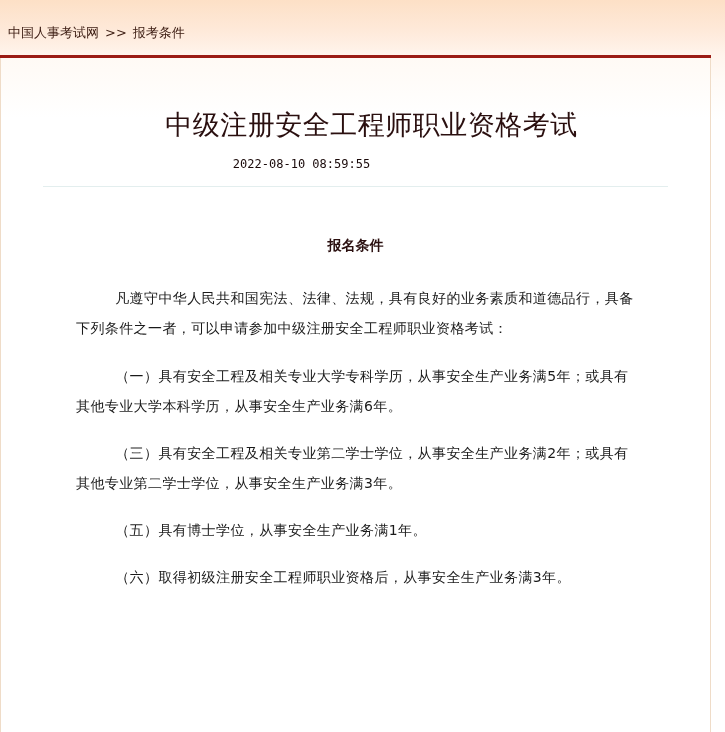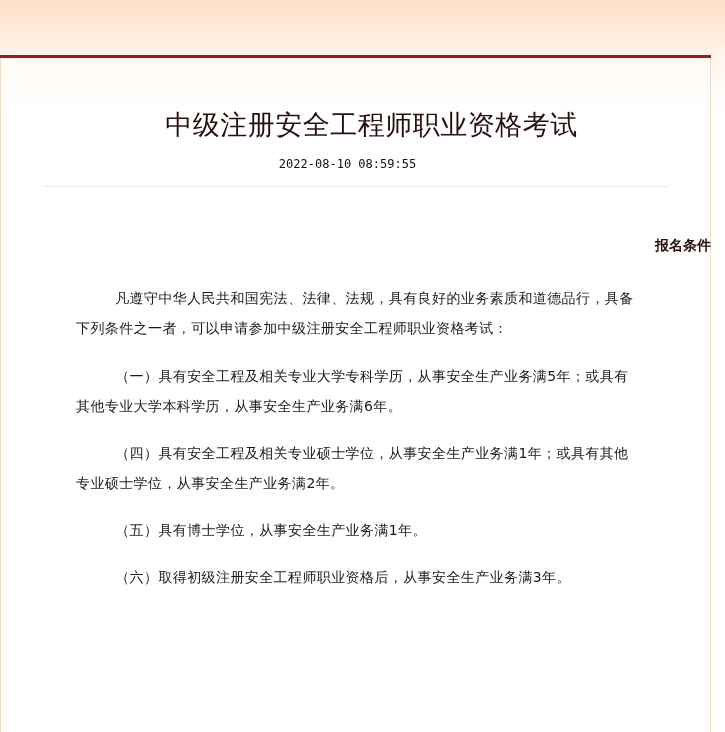--- a/index.html
+++ b/index.html
@@ -74,36 +74,35 @@
     .date {
       position: absolute;
       left: 0;
       top: 156px;
       width: 603px;
       text-align: center;
       font-family: "DejaVu Sans Mono", "Liberation Mono", monospace;
       font-size: 12px;
       line-height: 16px;
       color: #1a0a0a;
-      padding-left: 46px;
     }
     .divider {
       position: absolute;
       left: 43px;
       top: 186px;
       width: 625px;
       height: 1px;
       background: #e3eeee;
     }
     .section-heading {
       position: absolute;
       left: 0;
       top: 235px;
       width: 711px;
-      text-align: right;
+      text-align: center;
       font-size: 14px;
       font-weight: bold;
       line-height: 20px;
       color: #2a0f0f;
     }
     .article {
       position: absolute;
       left: 76px;
       top: 279px;
       width: 560px;
@@ -118,34 +117,39 @@
     }
     .article p.item {
       margin-bottom: 17px;
     }
   </style>
 </head>
 <body>
 
 <div class="page">
 
+  <div class="breadcrumb-bar">
+    <div class="breadcrumb">
+      <a href="#">中国人事考试网</a><span class="sep">&gt;&gt;</span><a href="#">报考条件</a>
+    </div>
+  </div>
 
   <div class="red-rule"></div>
 
   <div class="content-box"></div>
 
   <h1 class="title" style="margin:16px;font-weight:normal;">中级注册安全工程师职业资格考试</h1>
 
   <div class="date">2022-08-10 08:59:55</div>
 
   <div class="divider"></div>
 
   <div class="section-heading">报名条件</div>
 
   <div class="article">
     <p>凡遵守中华人民共和国宪法、法律、法规，具有良好的业务素质和道德品行，具备下列条件之一者，可以申请参加中级注册安全工程师职业资格考试：</p>
     <p class="item">（一）具有安全工程及相关专业大学专科学历，从事安全生产业务满5年；或具有其他专业大学本科学历，从事安全生产业务满6年。</p>
-    <p class="item">（四）具有安全工程及相关专业硕士学位，从事安全生产业务满1年；或具有其他专业硕士学位，从事安全生产业务满2年。</p>
+    <p class="item">（三）具有安全工程及相关专业第二学士学位，从事安全生产业务满2年；或具有其他专业第二学士学位，从事安全生产业务满3年。</p>
     <p class="item">（五）具有博士学位，从事安全生产业务满1年。</p>
     <p class="item">（六）取得初级注册安全工程师职业资格后，从事安全生产业务满3年。</p>
   </div>
 
 </div>
 
 </body></html>

